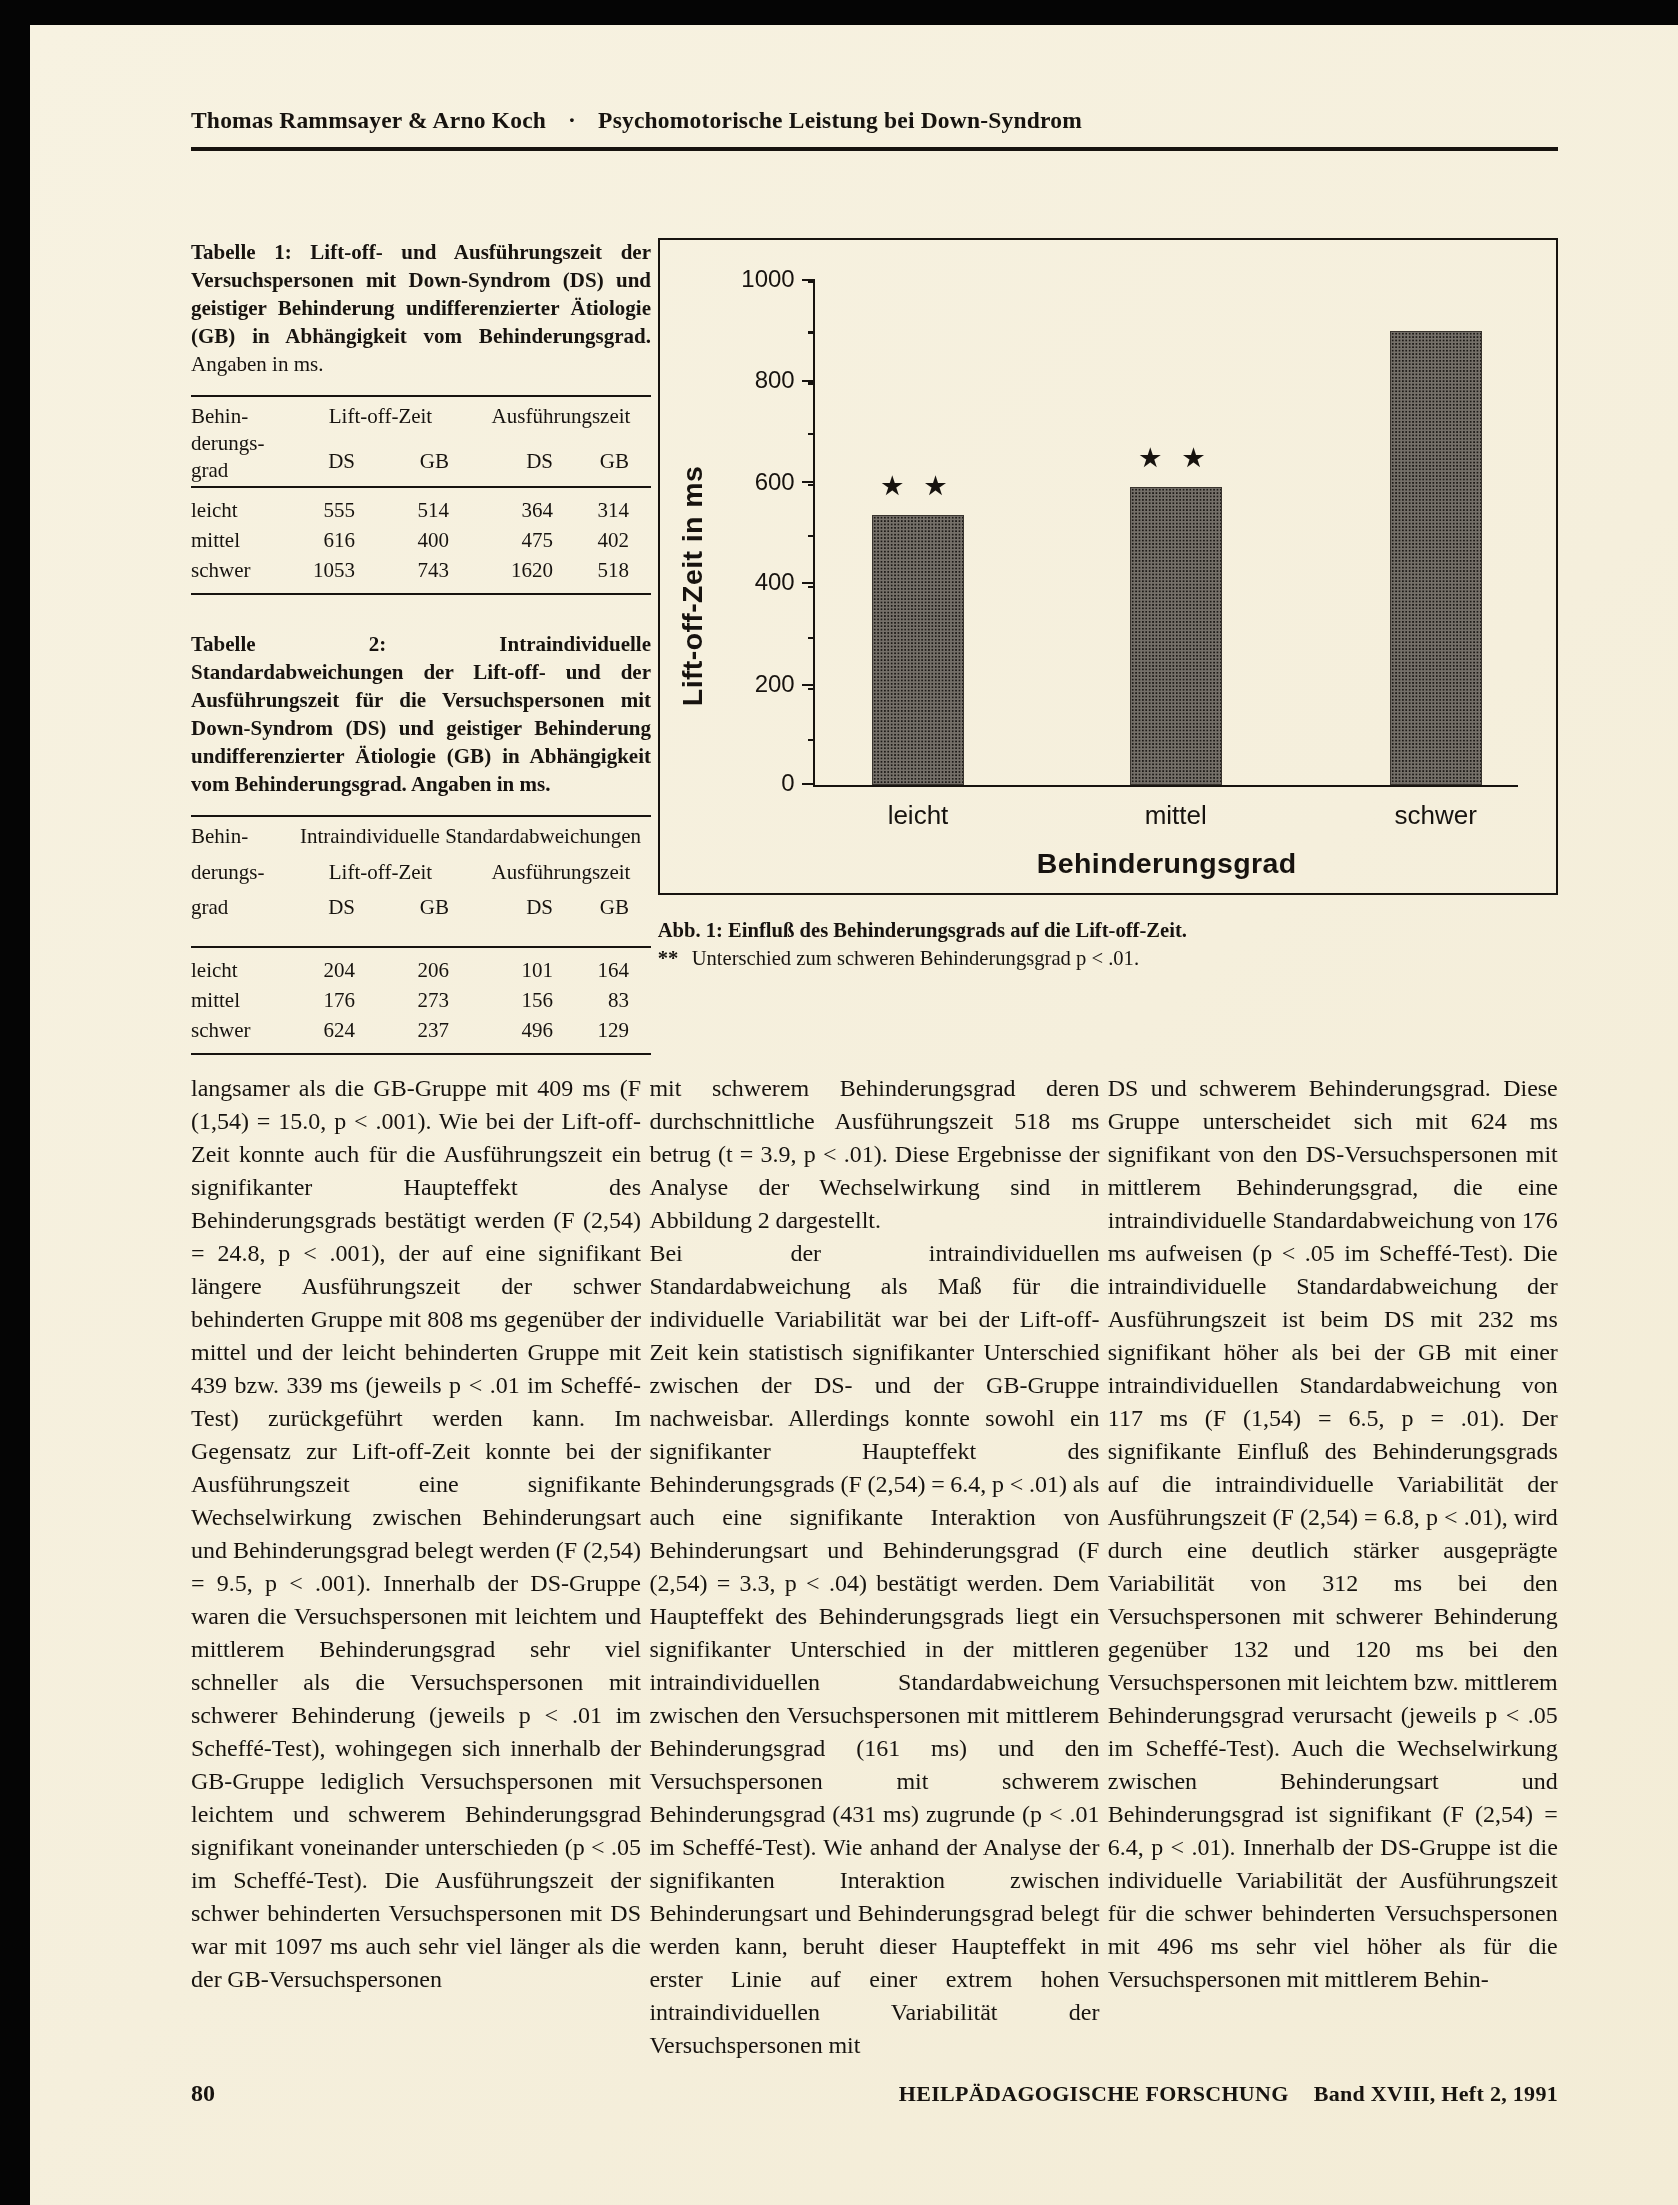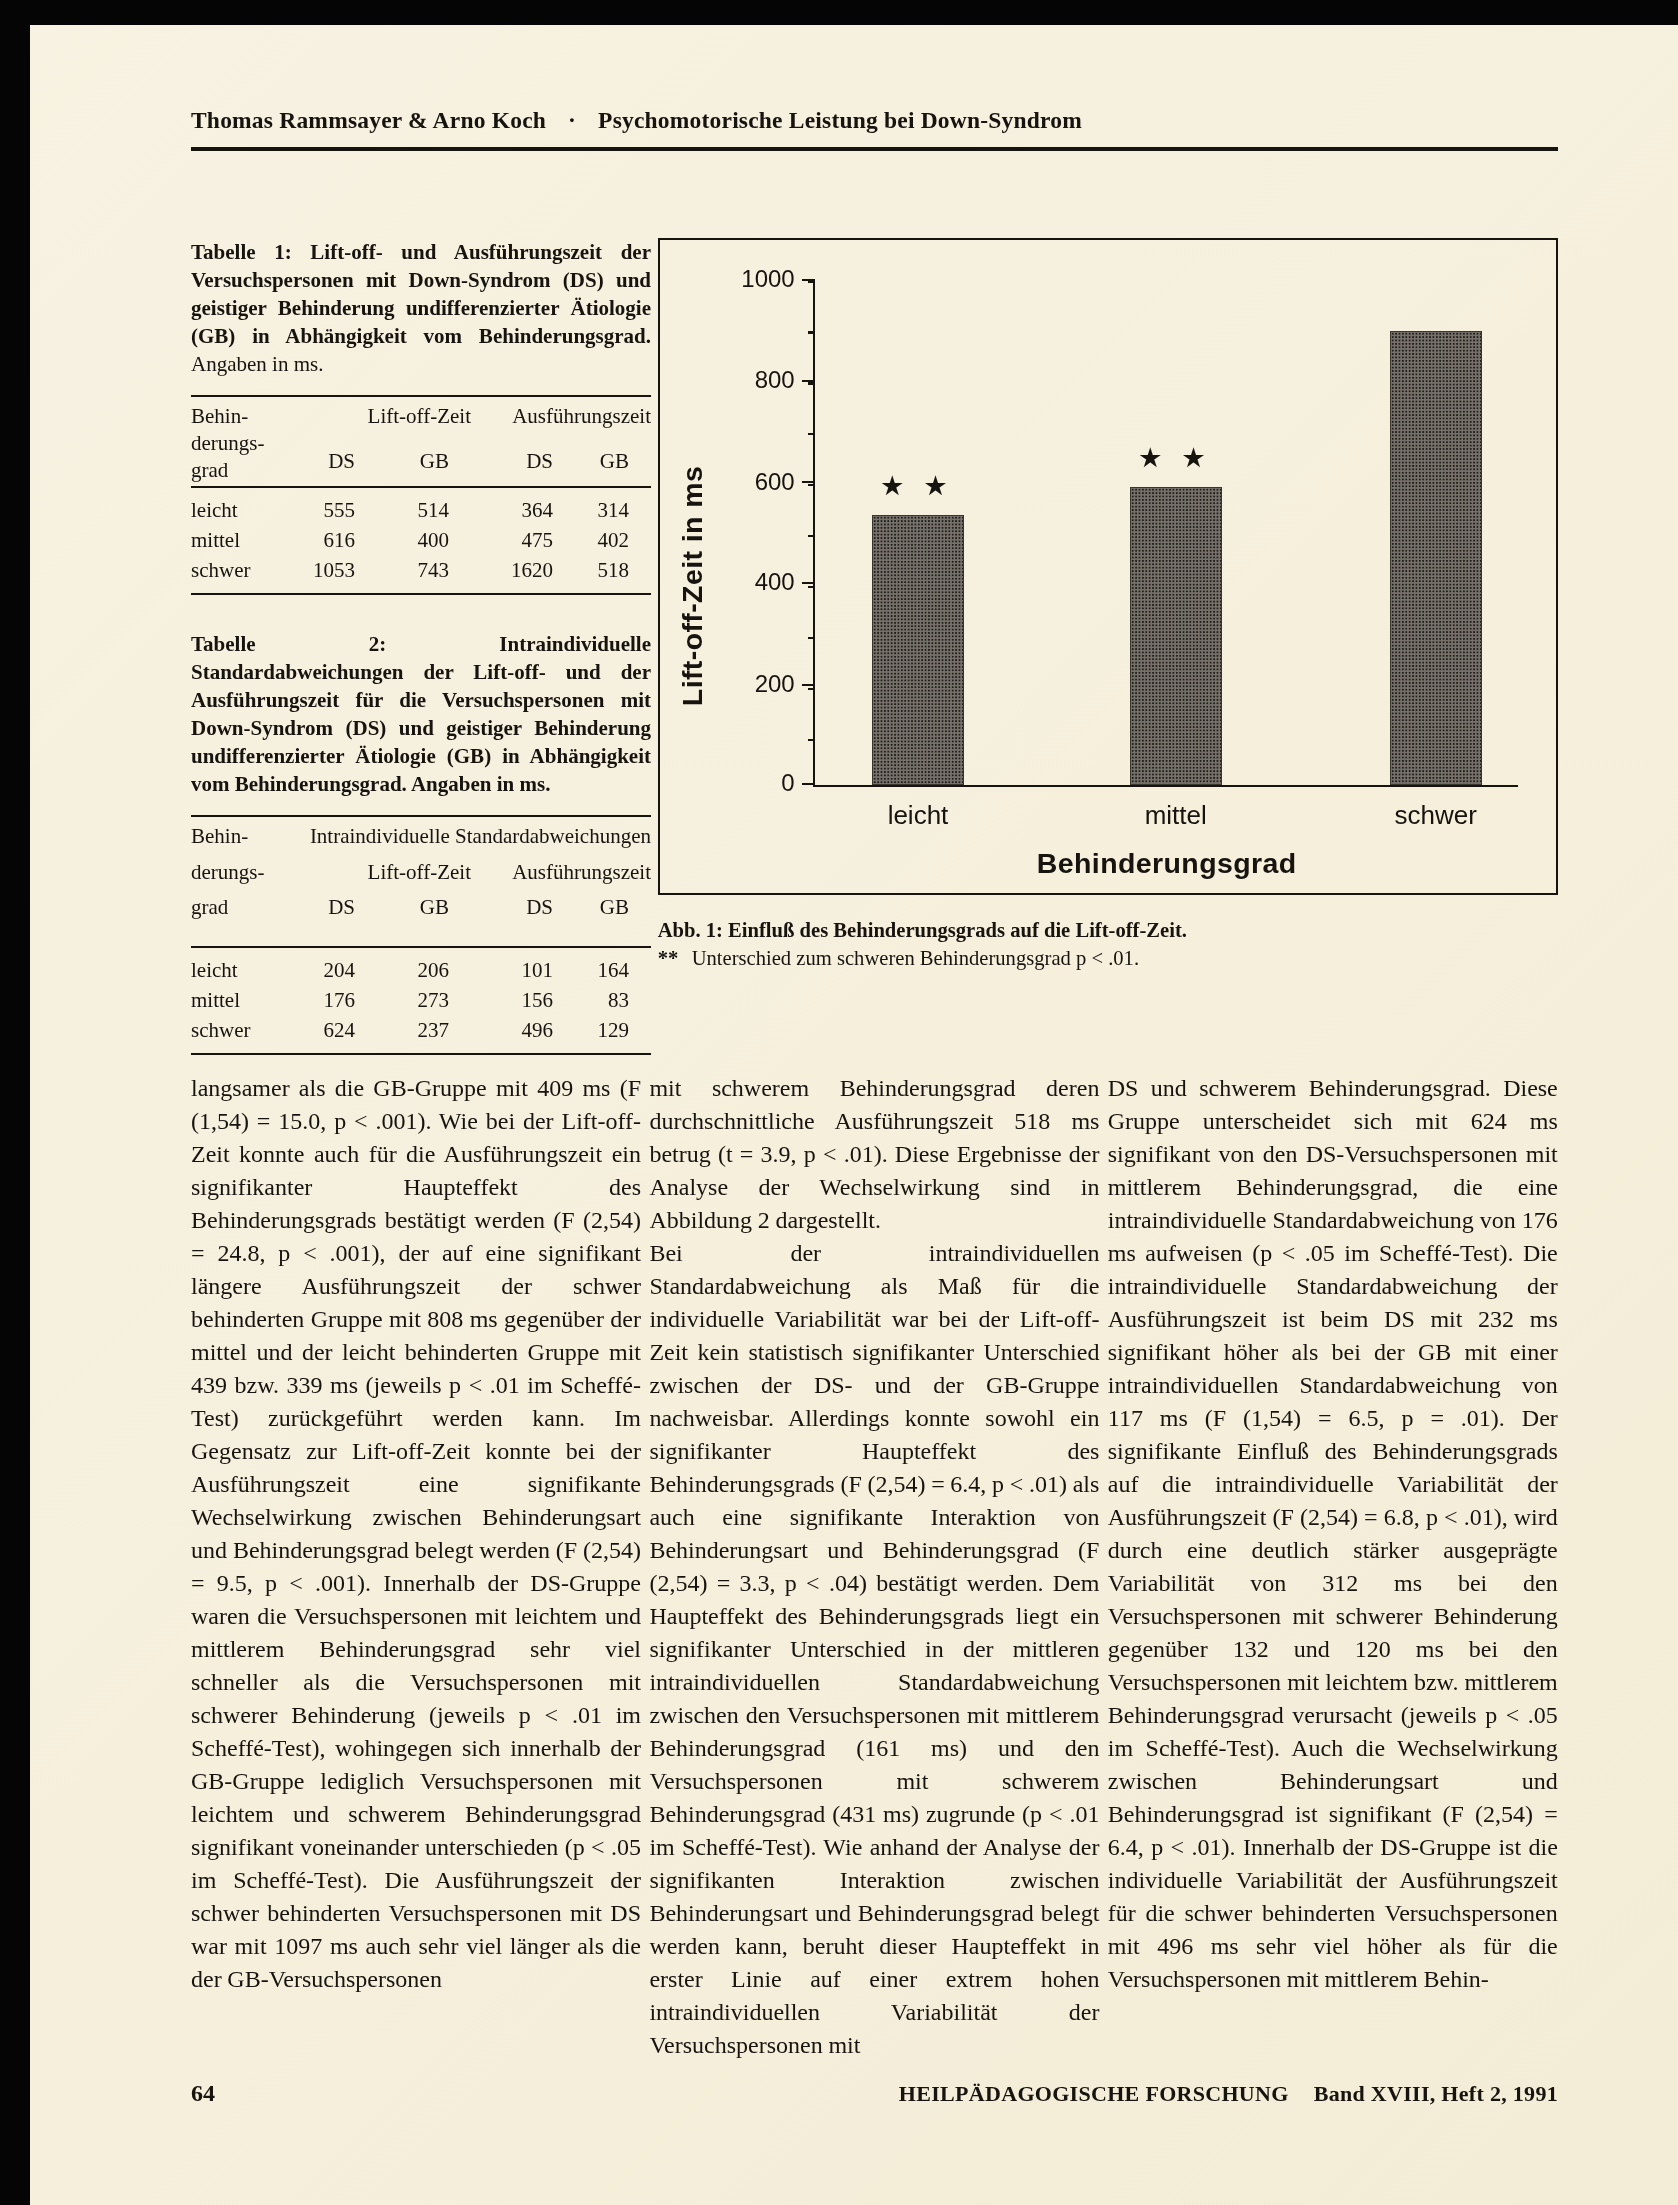--- a/index.html
+++ b/index.html
@@ -39,21 +39,21 @@
   .tbl-caption-2{margin-top:35px;}
 
   table.dt{
     width:100%;margin-top:17px;border-collapse:collapse;table-layout:fixed;
     font-size:21px;
     border-top:2.5px solid #17130f;border-bottom:2.5px solid #17130f;font-family:Liberation Serif, serif;
   }
   table.dt thead{border-bottom:2.5px solid #17130f;}
   table.dt td{padding:1.7px 0;vertical-align:top;line-height:27px;}
   table.dt td.num{text-align:right;padding-right:22px;}
-  table.dt td.grp{text-align:right;margin-top:8px;}
+  table.dt td.grp{text-align:center;margin-top:8px;}
   table.dt .stub span{display:block;}
   table.dt thead td{padding-top:6.7px;}
   table.dt tbody tr:first-child td{padding-top:8.4px;}
   table.dt tbody tr:last-child td{padding-bottom:8.4px;}
   table.dt2 thead td.pb{padding-bottom:25px;}
   col.c-stub{width:99px;}
   col.c-n1{width:87px;}col.c-n2{width:94px;}col.c-n3{width:104px;}col.c-n4{width:76px;}
 
   
   .chart-frame{
@@ -311,20 +311,20 @@
         <div class="para">Bei der intraindividuellen Standardabweichung als Maß für die individuelle Variabilität war bei der Lift-off-Zeit kein statistisch signifikanter Unterschied zwischen der DS- und der GB-Gruppe nachweisbar. Allerdings konnte sowohl ein signifikanter Haupteffekt des Behinderungsgrads (F (2,54) = 6.4, p &lt; .01) als auch eine signifikante Interaktion von Behinderungsart und Behinderungsgrad (F (2,54) = 3.3, p &lt; .04) bestätigt werden. Dem Haupteffekt des Behinderungsgrads liegt ein signifikanter Unterschied in der mittleren intraindividuellen Standardabweichung zwischen den Versuchspersonen mit mittlerem Behinderungsgrad (161 ms) und den Versuchspersonen mit schwerem Behinderungsgrad (431 ms) zugrunde (p &lt; .01 im Scheffé-Test). Wie anhand der Analyse der signifikanten Interaktion zwischen Behinderungsart und Behinderungsgrad belegt werden kann, beruht dieser Haupteffekt in erster Linie auf einer extrem hohen intraindividuellen Variabilität der Versuchspersonen mit</div>
       </div>
       <div class="col">
         <div class="para">DS und schwerem Behinderungsgrad. Diese Gruppe unterscheidet sich mit 624 ms signifikant von den DS-Versuchspersonen mit mittlerem Behinderungsgrad, die eine intraindividuelle Standardabweichung von 176 ms aufweisen (p &lt; .05 im Scheffé-Test). Die intraindividuelle Standardabweichung der Ausführungszeit ist beim DS mit 232 ms signifikant höher als bei der GB mit einer intraindividuellen Standardabweichung von 117 ms (F (1,54) = 6.5, p = .01). Der signifikante Einfluß des Behinderungsgrads auf die intraindividuelle Variabilität der Ausführungszeit (F (2,54) = 6.8, p &lt; .01), wird durch eine deutlich stärker ausgeprägte Variabilität von 312 ms bei den Versuchspersonen mit schwerer Behinderung gegenüber 132 und 120 ms bei den Versuchspersonen mit leichtem bzw. mittlerem Behinderungsgrad verursacht (jeweils p &lt; .05 im Scheffé-Test). Auch die Wechselwirkung zwischen Behinderungsart und Behinderungsgrad ist signifikant (F (2,54) = 6.4, p &lt; .01). Innerhalb der DS-Gruppe ist die individuelle Variabilität der Ausführungszeit für die schwer behinderten Versuchspersonen mit 496 ms sehr viel höher als für die Versuchspersonen mit mittlerem Behin-</div>
       </div>
     </div>
 
   </div>
 
   <div class="footer">
-    <span class="page-number">64</span>
+    <span class="page-number">80</span>
     <span class="journal-line">
       <span>HEILPÄDAGOGISCHE FORSCHUNG</span>
       <span>Band XVIII, Heft 2, 1991</span>
     </span>
   </div>
 </div>
 
 
 </body></html>

